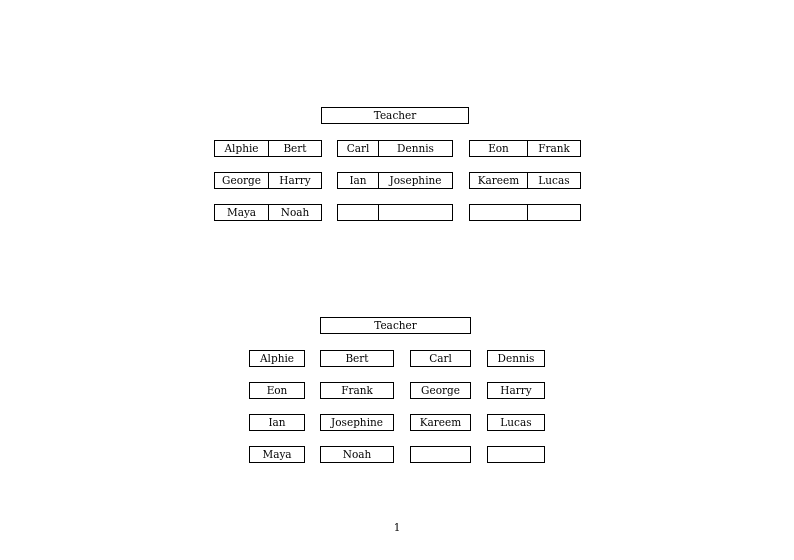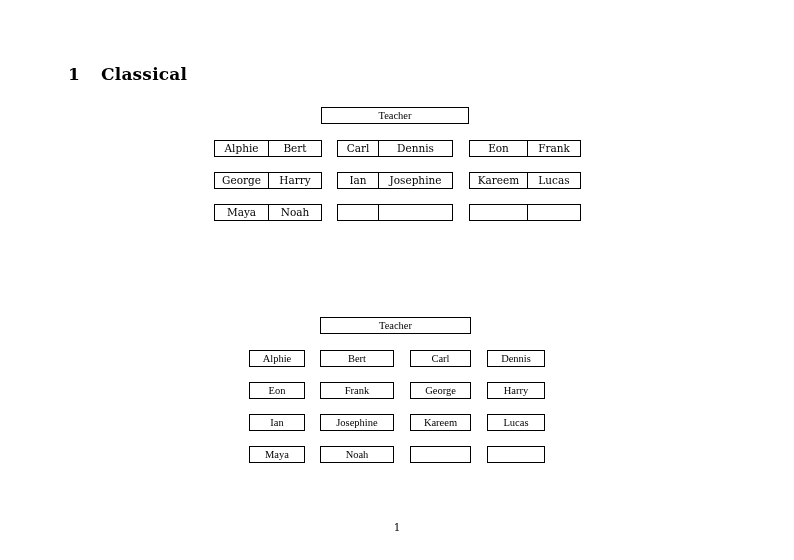--- a/index.html
+++ b/index.html
@@ -40,21 +40,20 @@
     position: absolute;
     box-sizing: border-box;
     border: 1px solid #000000;
     background: #ffffff;
     height: 17px;
     line-height: 15px;
     text-align: center;
     font-size: 10.5px;
     white-space: nowrap;
     overflow: hidden;
-    font-family: Liberation Serif, serif;
   }
 
   
   .pair {
     position: absolute;
     box-sizing: border-box;
     border: 1px solid #000000;
     background: #ffffff;
     height: 17px;
     display: flex;
@@ -83,23 +82,20 @@
     left: 0;
     text-align: center;
     font-size: 10.5px;
   }
 </style>
 </head>
 <body>
 
 <div class="page">
 
-  <div class="section-heading" style="left:68px; top:64px;">
-    <span class="sec-num">1</span><span>Classical</span>
-  </div>
 
   <div class="box teacher-box" style="left:321px; top:107px; width:148px;">Teacher</div>
 
   <div class="pair" style="left:214px; top:140px; width:108px;">
     <div class="cell" style="width:53px;">Alphie</div>
     <div class="cell" style="width:53px;">Bert</div>
   </div>
   <div class="pair" style="left:214px; top:172px; width:108px;">
     <div class="cell" style="width:53px;">George</div>
     <div class="cell" style="width:53px;">Harry</div>

